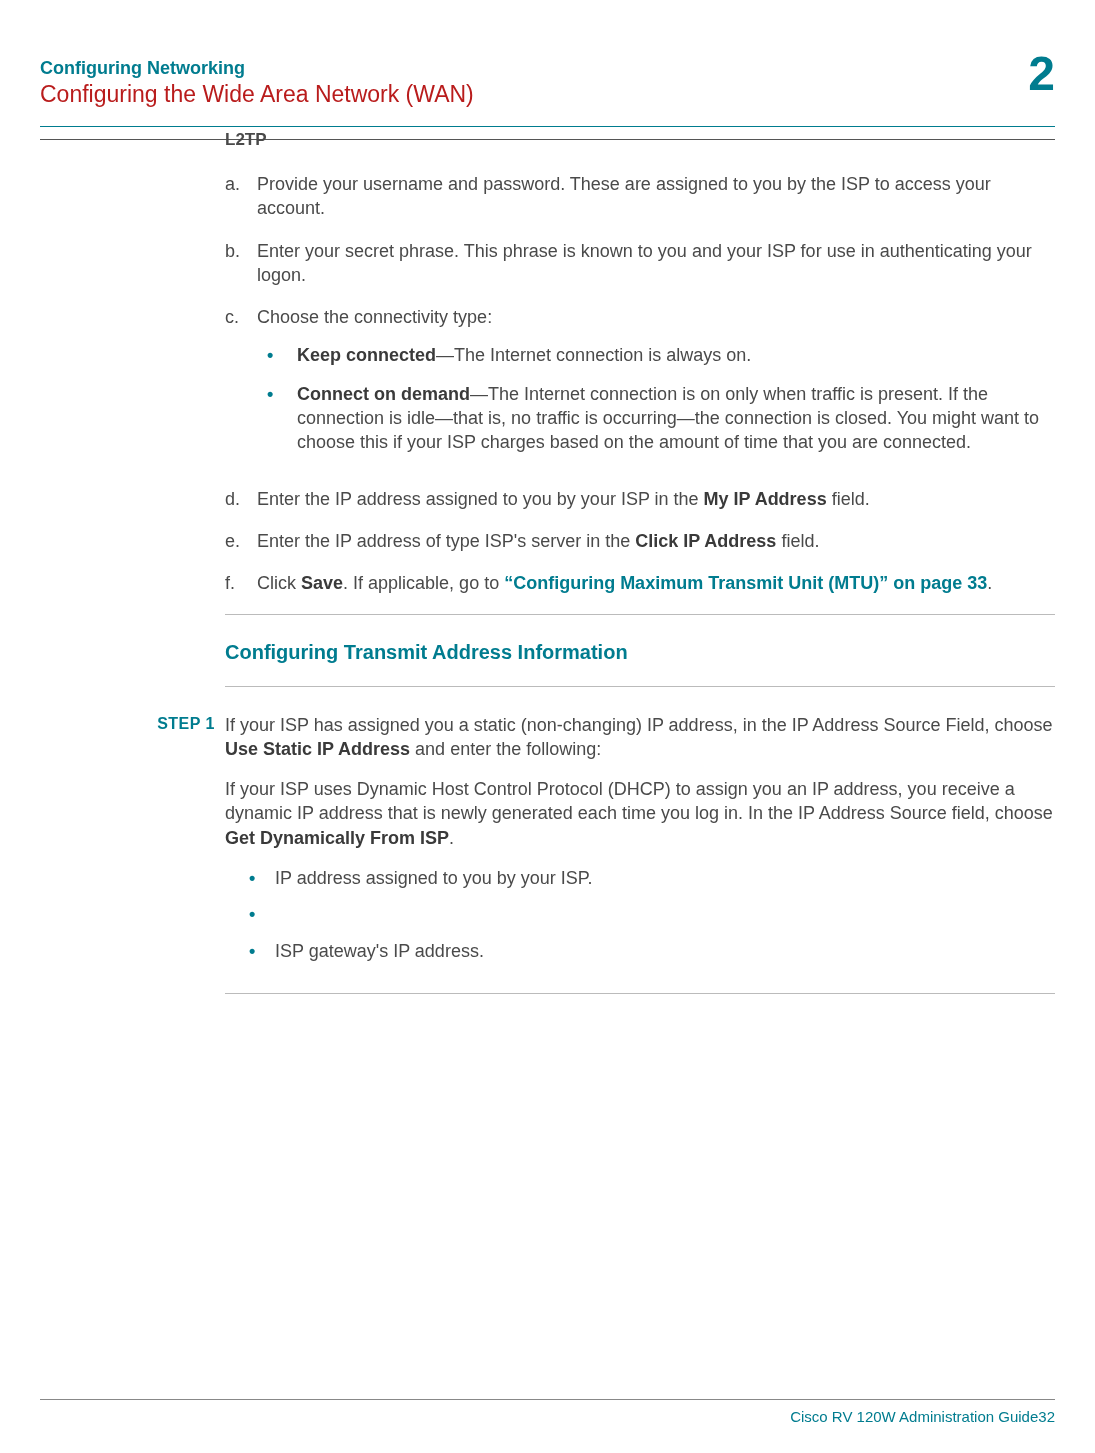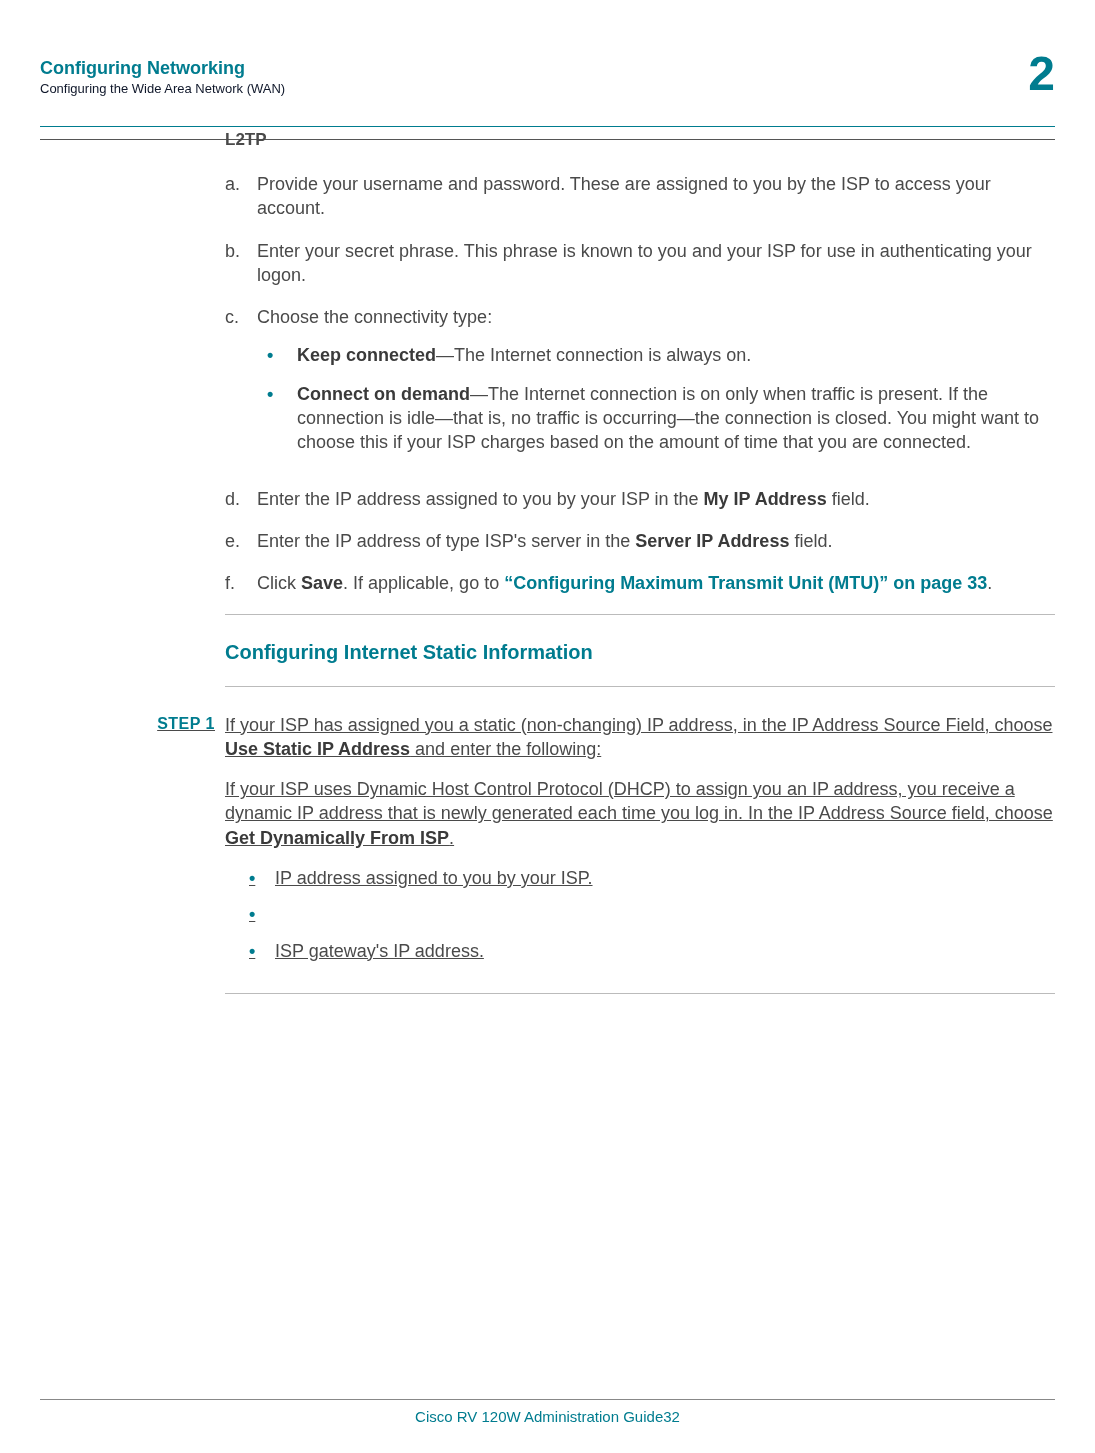--- a/index.html
+++ b/index.html
@@ -20,22 +20,22 @@
       position: relative;
       margin-top: 40px;
     }
     .header-title {
       color: #007c8f;
       font-size: 18px;
       font-weight: bold;
       margin-bottom: 2px;
     }
     .header-subtitle {
-      color: #0f172a;
-      font-size: 13px;
+      color: #b91c1c;
+      font-size: 23px;
       font-weight: normal;
     }
     .chapter-number {
       position: absolute;
       right: 40px;
       top: 6px;
       color: #007c8f;
       font-size: 48px;
       font-weight: bold;
     }
@@ -127,21 +127,20 @@
       font-size: 20px;
       font-weight: bold;
       margin-bottom: 22px;
     }
     .step-row {
       display: flex;
       font-size: 18px;
       line-height: 1.35;
       margin-bottom: 18px;
       margin-left: -84px;
-      text-decoration: underline;
     }
     .step-label {
       width: 84px;
       flex-shrink: 0;
       color: #007c8f;
       font-weight: bold;
       font-size: 16px;
       letter-spacing: 0.5px;
       text-align: right;
       padding-right: 10px;
@@ -171,21 +170,21 @@
       padding-left: 24px;
     }
     .footer {
       position: absolute;
       bottom: 28px;
       left: 40px;
       right: 40px;
       border-top: 1px solid #888;
       padding-top: 8px;
       display: flex;
-      justify-content: center;
+      justify-content: flex-end;
       color: #007c8f;
       font-size: 15px;
     }
   </style>
 </head>
 <body>
 
 <div class="header">
   <div class="header-title">Configuring Networking</div>
   <div class="header-subtitle">Configuring the Wide Area Network (WAN)</div>
@@ -236,36 +235,36 @@
     <li class="lettered-item">
       <span class="lettered-marker">d.</span>
       <span class="lettered-body">
         <span>Enter the IP address assigned to you by your ISP in the </span><span class="bold">My IP Address</span><span> field.</span>
       </span>
     </li>
 
     <li class="lettered-item">
       <span class="lettered-marker">e.</span>
       <span class="lettered-body">
-        <span>Enter the IP address of type ISP's server in the </span><span class="bold">Server IP Address</span><span> field.</span>
+        <span>Enter the IP address of type ISP's server in the </span><span class="bold">Click IP Address</span><span> field.</span>
       </span>
     </li>
 
     <li class="lettered-item">
       <span class="lettered-marker">f.</span>
       <span class="lettered-body">
         <span>Click </span><span class="bold">Save</span><span>. If applicable, go to </span><span class="link-text">“Configuring Maximum Transmit Unit (MTU)” on page 33</span><span>.</span>
       </span>
     </li>
 
   </ul>
 
   <hr class="hr">
 
-  <div class="subsection-title">Configuring Internet Static Information</div>
+  <div class="subsection-title">Configuring Transmit Address Information</div>
 
   <hr class="hr">
 
   <div class="step-row">
     <div class="step-label">STEP  1</div>
     <div class="step-body">
       <div class="step-para">
         <span>If your ISP has assigned you a static (non-changing) IP address, in the IP Address Source Field, choose </span><span class="bold">Use Static IP Address</span><span> and enter the following:</span>
       </div>
       <div class="step-para">

